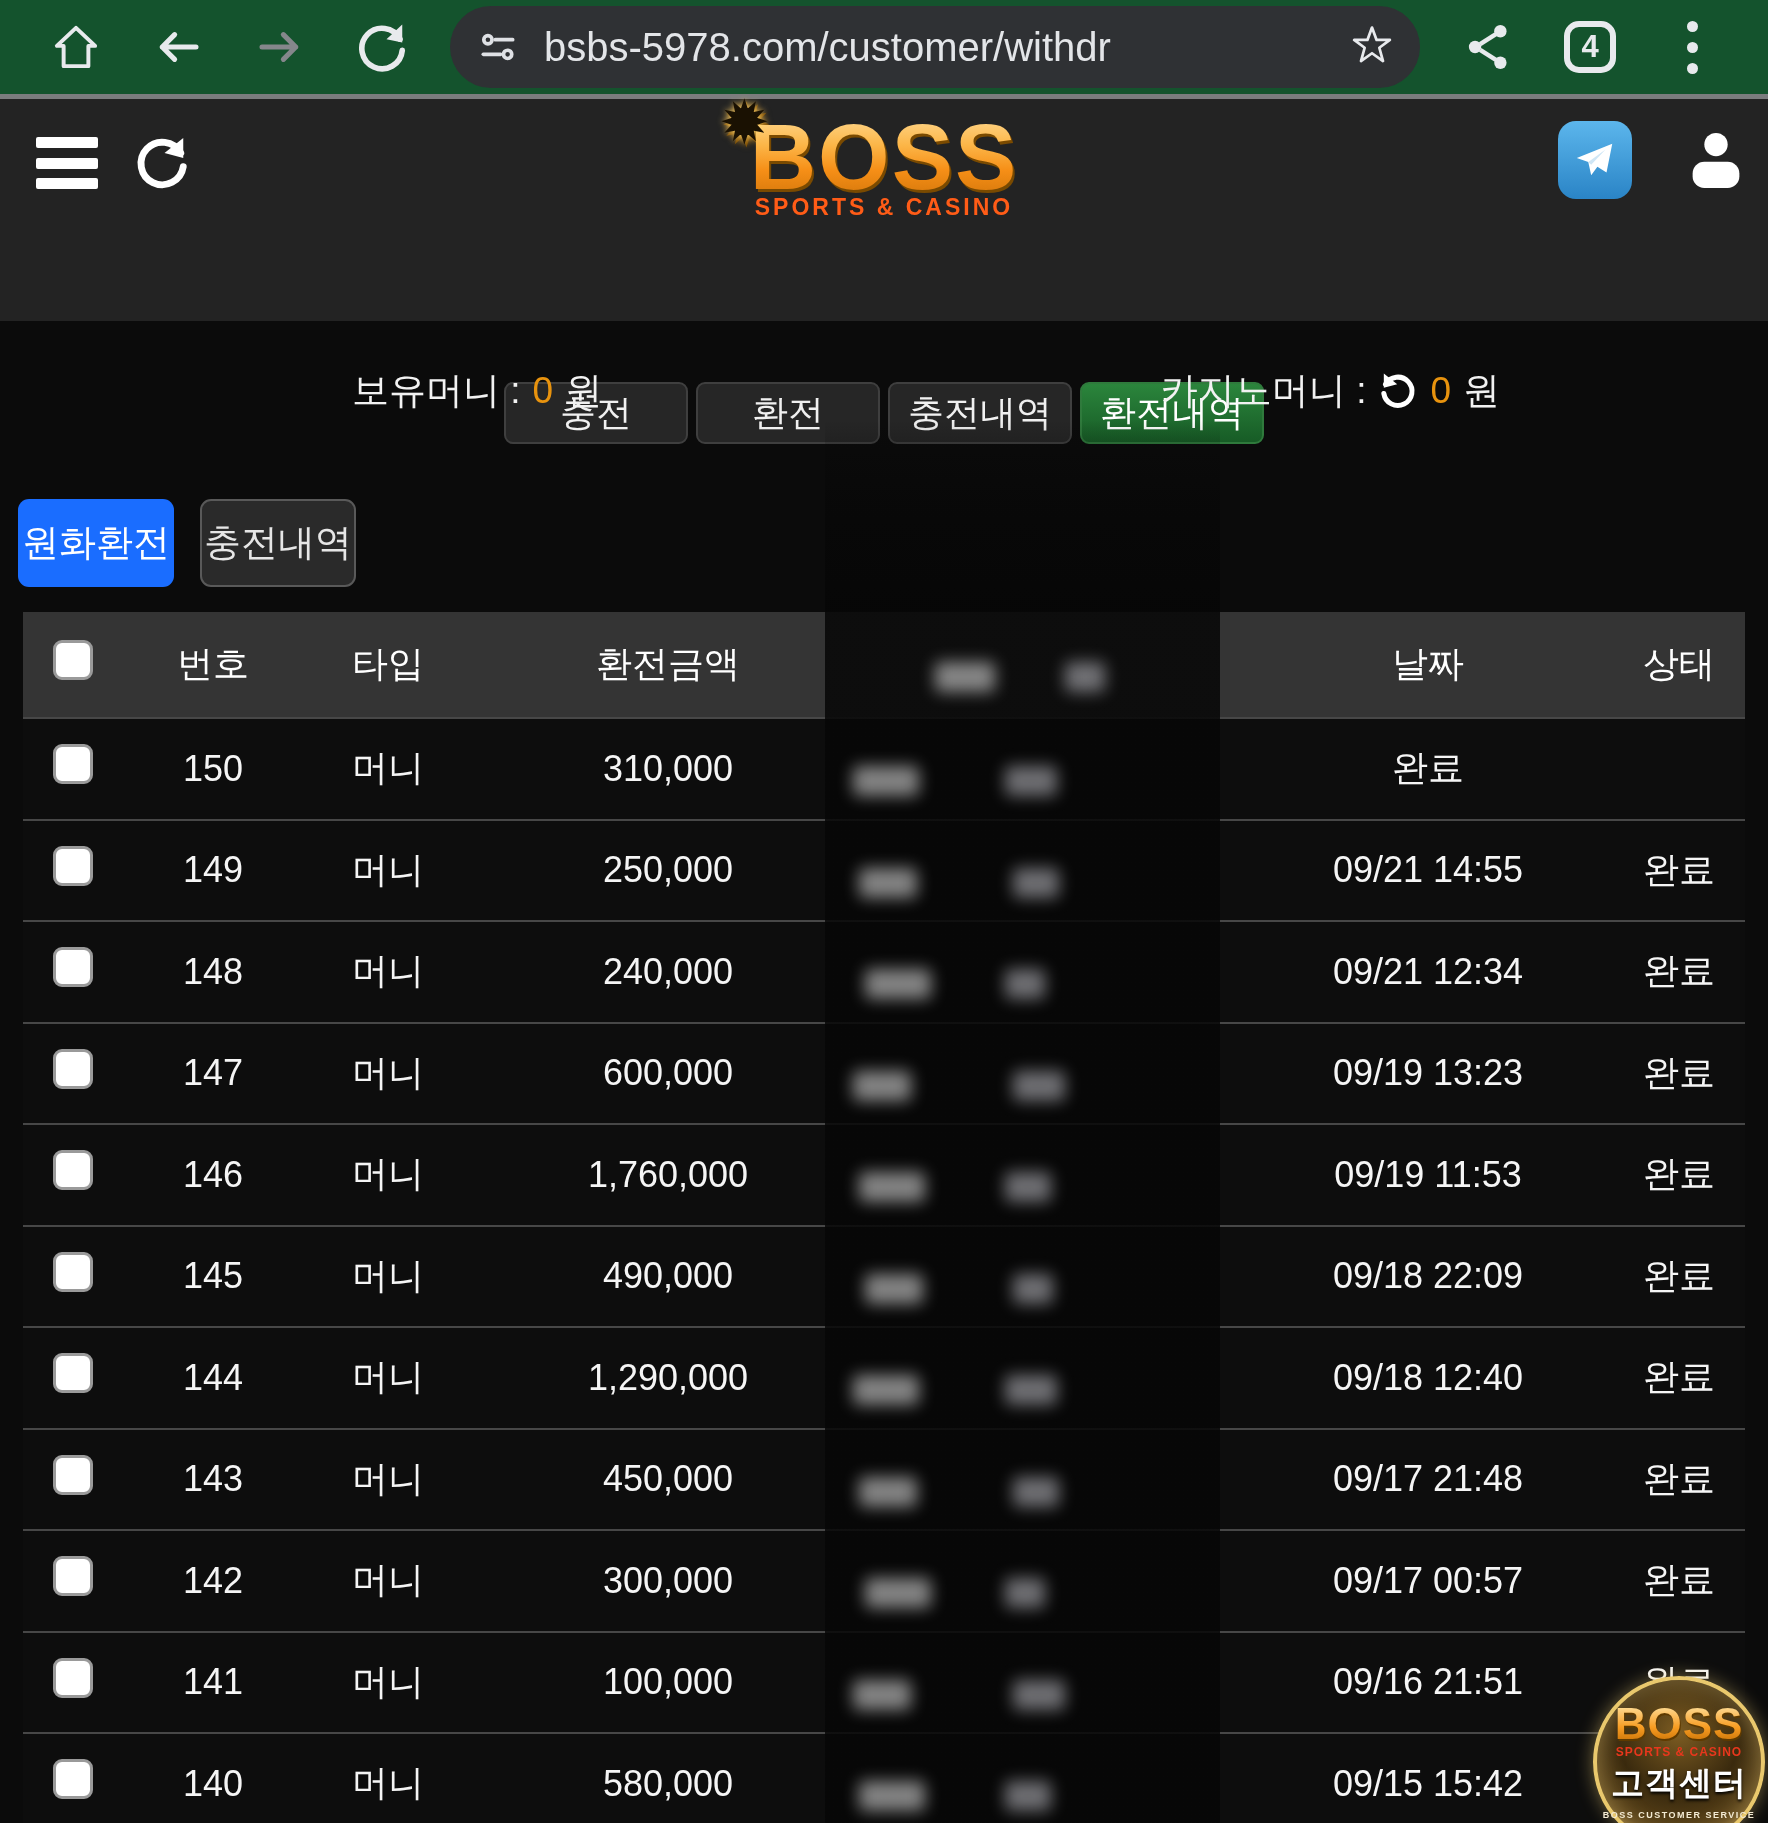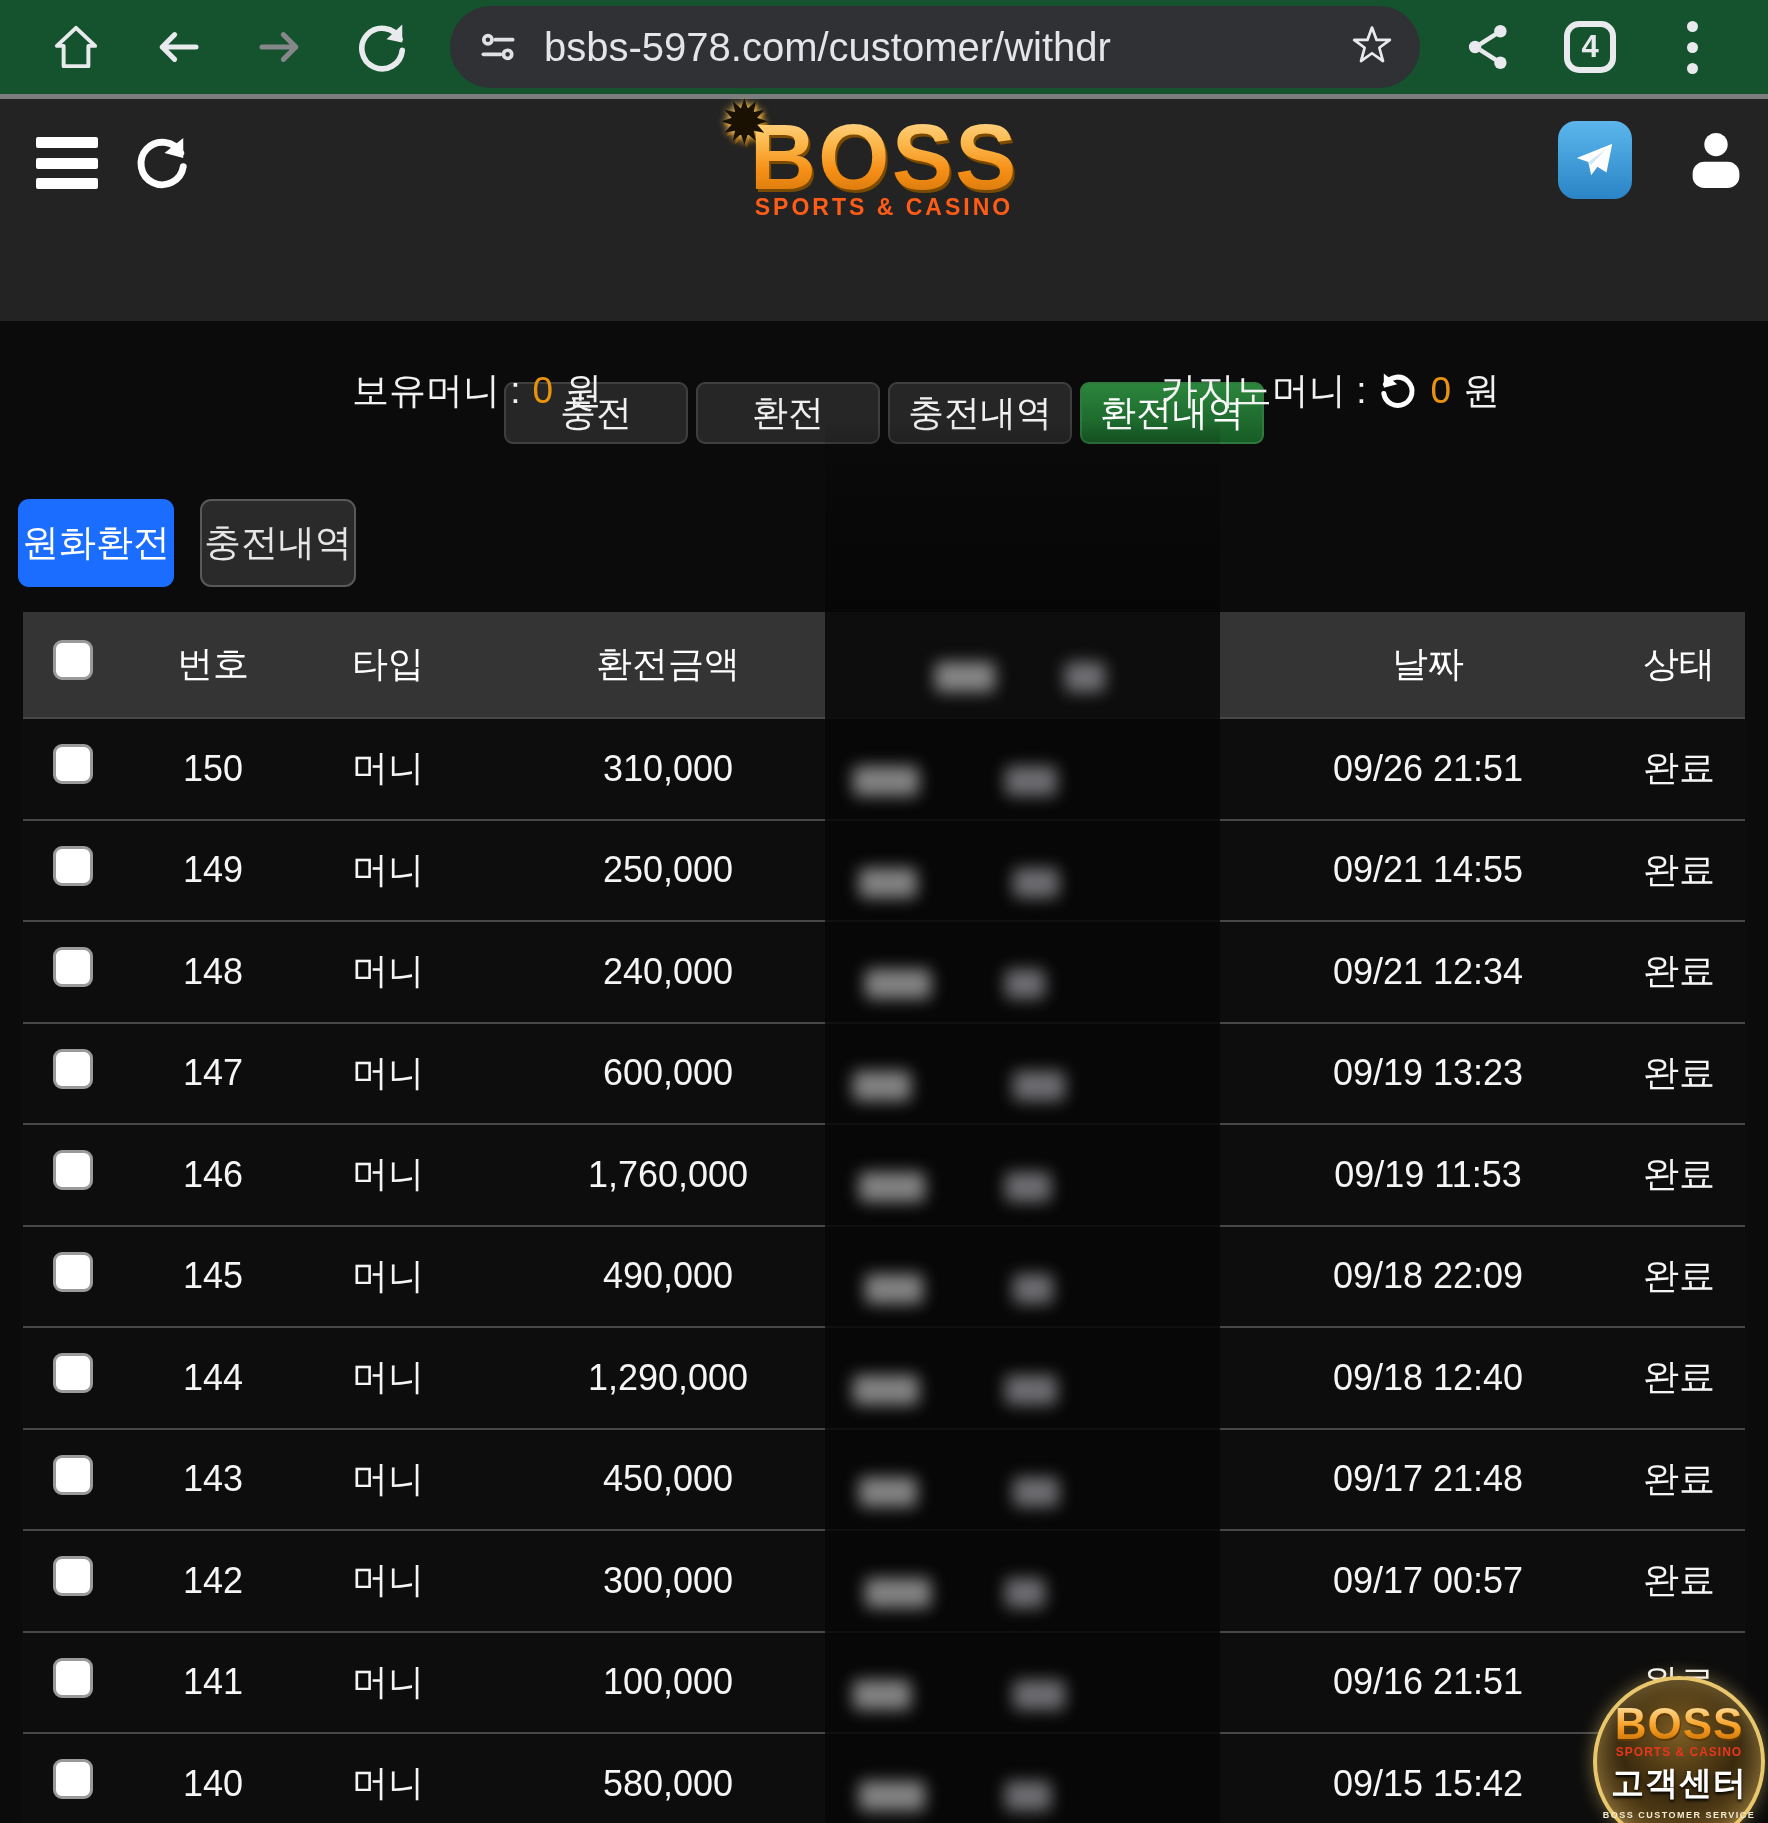--- a/index.html
+++ b/index.html
@@ -222,21 +222,20 @@
       <div class="cell">날짜</div>
       <div class="cell">상태</div>
     </div>
     <div id="tbody">
     <div class="trow">
       <div class="cell chk"><span class="checkbox"></span></div>
       <div class="cell">150</div>
       <div class="cell">머니</div>
       <div class="cell">310,000</div>
       <div class="cell"></div>
-      <div class="cell">09/26 21:51</div>
       <div class="cell">완료</div>
     </div>
 
     <div class="trow">
       <div class="cell chk"><span class="checkbox"></span></div>
       <div class="cell">149</div>
       <div class="cell">머니</div>
       <div class="cell">250,000</div>
       <div class="cell"></div>
       <div class="cell">09/21 14:55</div>

